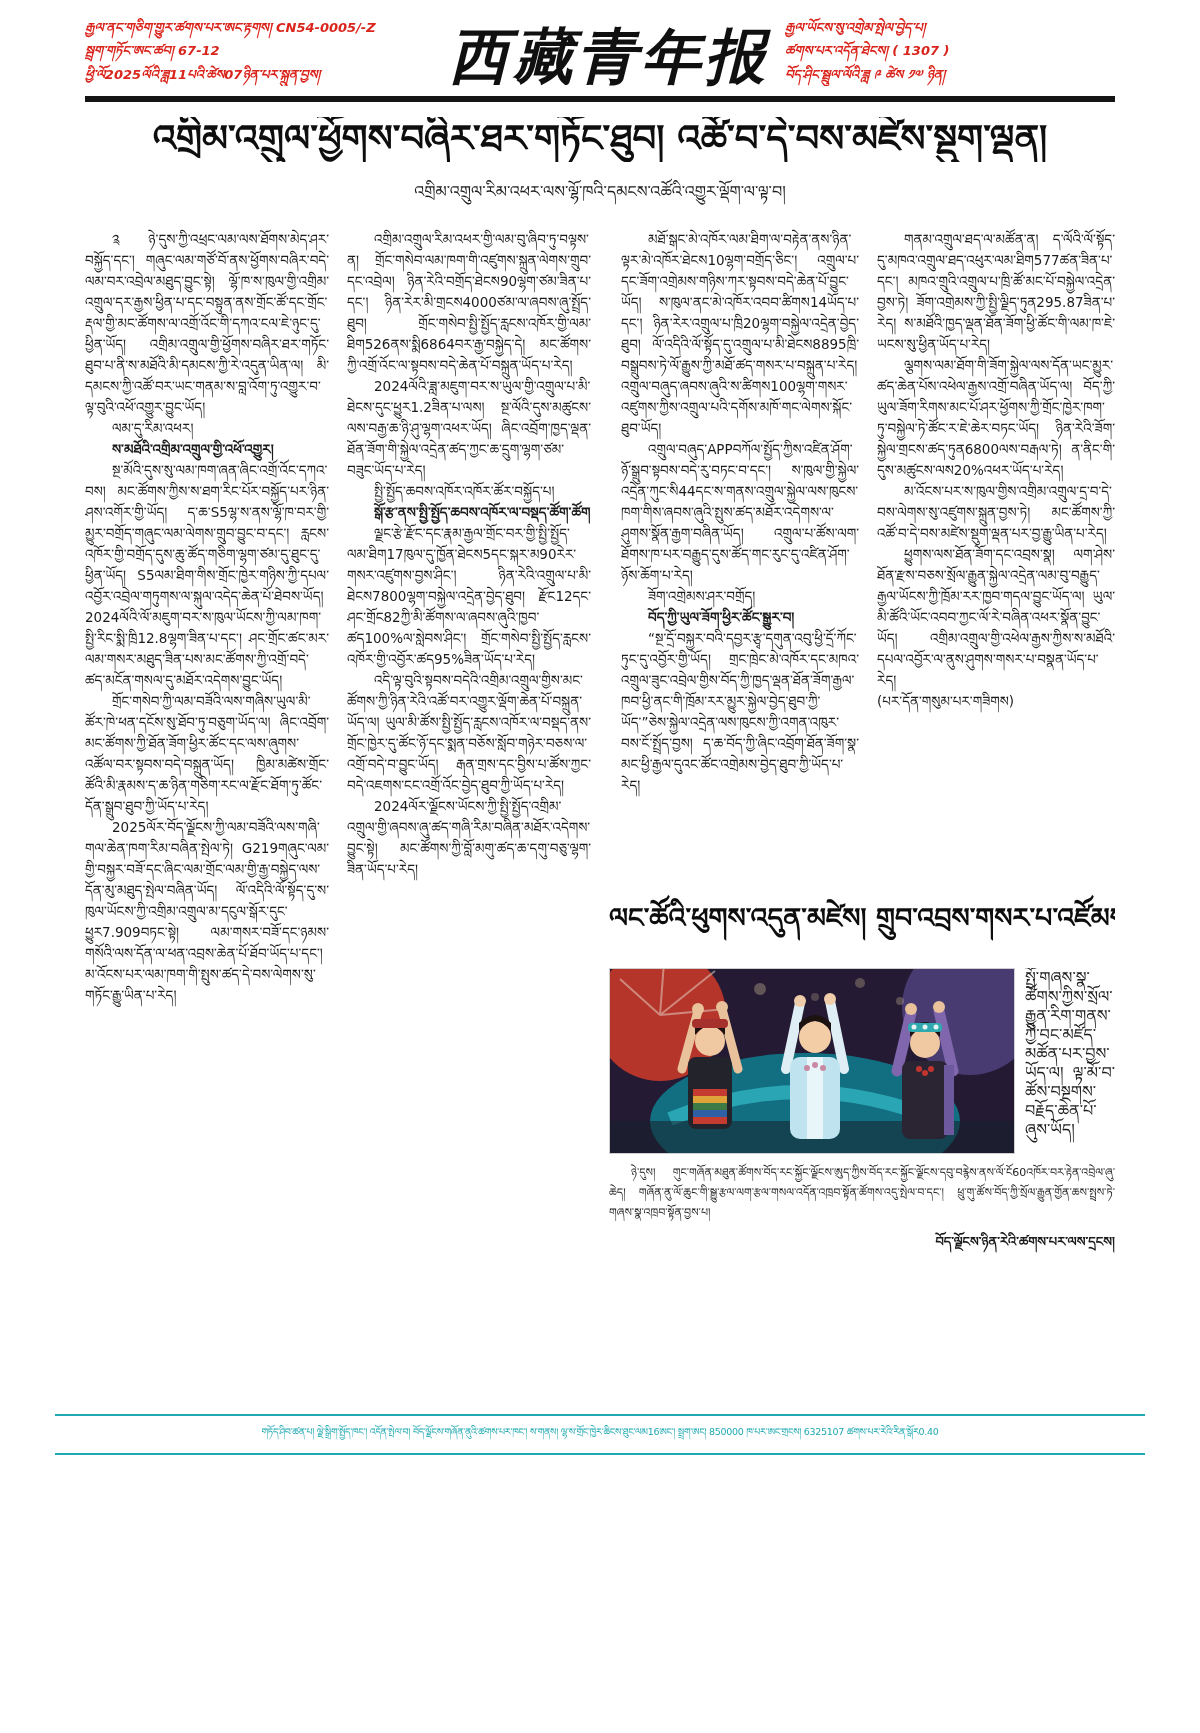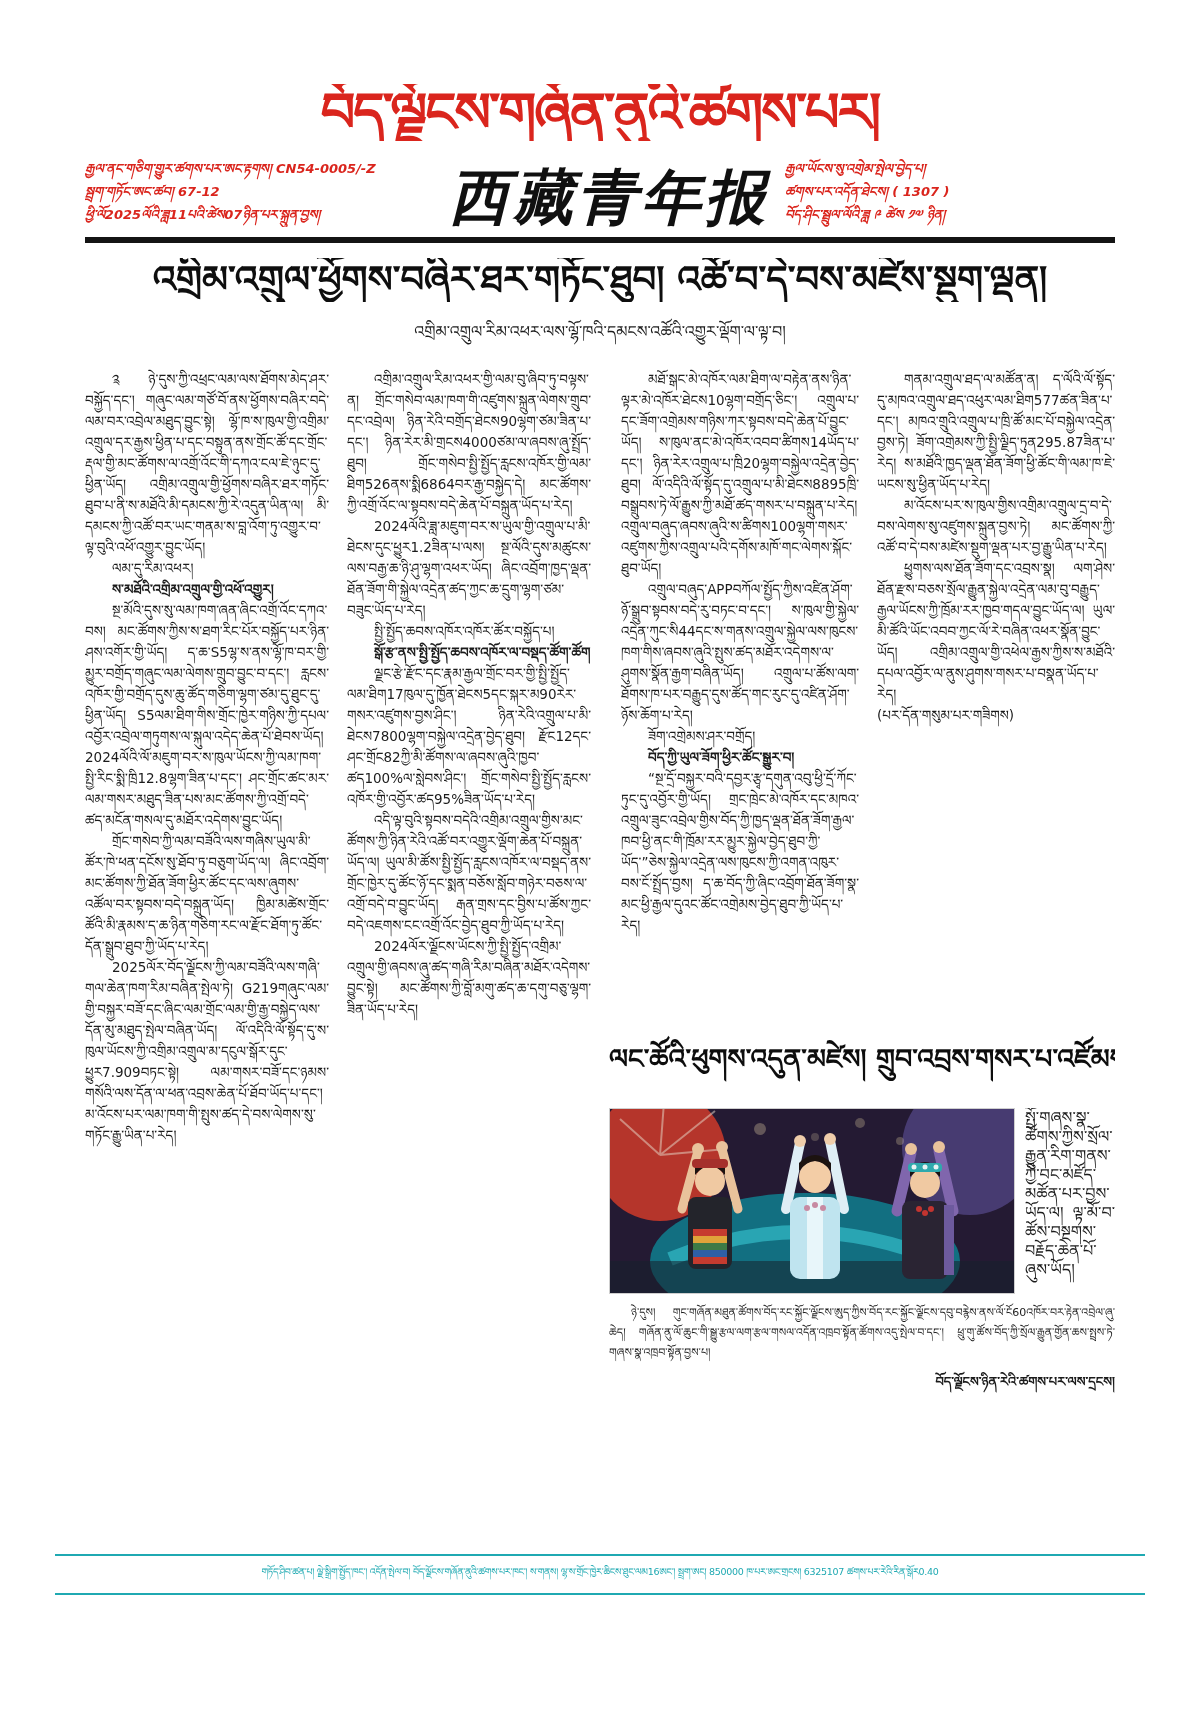--- a/index.html
+++ b/index.html
@@ -40,21 +40,20 @@
   
   .footer{margin:150px 55px 0;border-top:2px solid #1fa9b2;border-bottom:2px solid #1fa9b2;
         padding:5px 4px;color:#1fa9b2;font-size:9.5px;letter-spacing:-0.3px;white-space:nowrap;
         overflow:hidden;text-align:center;}
 </style>
 </head>
 <body>
 
 <div class="page">
 
-  <div class="masthead-cal">བོད་ལྗོངས་གཞོན་ནུའི་ཚགས་པར།</div>
 
   <div class="header-row">
     <div class="info left">
 
     <div class="info-line">རྒྱལ་ནང་གཅིག་གྱུར་ཚགས་པར་ཨང་རྟགས། CN54-0005/-Z</div>
         <div class="info-line">སྦྲག་གཏོང་ཨང་ཚབ། 67-12</div>
         <div class="info-line">ཕྱི་ལོ2025ལོའི་ཟླ11པའི་ཚེས07ཉིན་པར་སྐྲུན་བྱས།</div>
       </div>
     <div class="cn-title">西藏青年报</div>
     <div class="info right">
@@ -99,20 +98,21 @@
 
         <p class="blk blk-p">མཐོ་སྒང་མེ་འཁོར་ལམ་ཐིག་ལ་བརྟེན་ནས་ཉིན་ལྟར་མེ་འཁོར་ཐེངས10ལྷག་བགྲོད་ཅིང་། འགྲུལ་པ་དང་ཟོག་འགྲེམས་གཉིས་ཀར་སྟབས་བདེ་ཆེན་པོ་བྱུང་ཡོད། ས་ཁུལ་ནང་མེ་འཁོར་འབབ་ཚིགས14ཡོད་པ་དང་། ཉིན་རེར་འགྲུལ་པ་ཁྲི20ལྷག་བསྐྱེལ་འདྲེན་བྱེད་ཐུབ། ལོ་འདིའི་ལོ་སྟོད་དུ་འགྲུལ་པ་མི་ཐེངས8895ཁྲི་བསྒྲུབས་ཏེ་ལོ་རྒྱུས་ཀྱི་མཐོ་ཚད་གསར་པ་བསྐྲུན་པ་རེད། འགྲུལ་བཞུད་ཞབས་ཞུའི་ས་ཚིགས100ལྷག་གསར་འཛུགས་ཀྱིས་འགྲུལ་པའི་དགོས་མཁོ་གང་ལེགས་སྐོང་ཐུབ་ཡོད།</p>
             <p class="blk blk-p">འགྲུལ་བཞུད་APPབཀོལ་སྤྱོད་ཀྱིས་འཛིན་ཤོག་ཉོ་སྒྲུབ་སྟབས་བདེ་རུ་བཏང་བ་དང་། ས་ཁུལ་གྱི་སྐྱེལ་འདྲེན་ཀུང་སི44དང་ས་གནས་འགྲུལ་སྐྱེལ་ལས་ཁུངས་ཁག་གིས་ཞབས་ཞུའི་སྤུས་ཚད་མཐོར་འདེགས་ལ་ཤུགས་སྣོན་རྒྱག་བཞིན་ཡོད། འགྲུལ་པ་ཚོས་ལག་ཐོགས་ཁ་པར་བརྒྱུད་དུས་ཚོད་གང་རུང་དུ་འཛིན་ཤོག་ཉོས་ཆོག་པ་རེད།</p>
             <p class="blk blk-kicker">ཟོག་འགྲེམས་ཤར་བགྲོད།</p>
             <p class="blk blk-subhead">བོད་ཀྱི་ཡུལ་ཟོག་ཕྱིར་ཚོང་སྒྱུར་བ།</p>
             <p class="blk blk-p">“སྔ་དྲོ་བསྐྱར་བའི་དབྱར་རྩྭ་དགུན་འབུ་ཕྱི་དྲོ་ཀོང་ཏུང་དུ་འབྱོར་གྱི་ཡོད། གྲང་ཁྲེང་མེ་འཁོར་དང་མཁའ་འགྲུལ་ཟུང་འབྲེལ་གྱིས་བོད་ཀྱི་ཁྱད་ལྡན་ཐོན་ཟོག་རྒྱལ་ཁབ་ཕྱི་ནང་གི་ཁྲོམ་རར་མྱུར་སྐྱེལ་བྱེད་ཐུབ་ཀྱི་ཡོད་”ཅེས་སྐྱེལ་འདྲེན་ལས་ཁུངས་ཀྱི་འགན་འཁུར་བས་ངོ་སྤྲོད་བྱས། ད་ཆ་བོད་ཀྱི་ཞིང་འབྲོག་ཐོན་ཟོག་སྣ་མང་ཕྱི་རྒྱལ་དུའང་ཚོང་འགྲེམས་བྱེད་ཐུབ་ཀྱི་ཡོད་པ་རེད།</p>
           </div>
         <div class="col">
 
         <p class="blk blk-p">གནམ་འགྲུལ་ཐད་ལ་མཚོན་ན། ད་ལོའི་ལོ་སྟོད་དུ་མཁའ་འགྲུལ་ཐད་འཕུར་ལམ་ཐིག577ཚན་ཟིན་པ་དང་། མཁའ་གྲུའི་འགྲུལ་པ་ཁྲི་ཚོ་མང་པོ་བསྐྱེལ་འདྲེན་བྱས་ཏེ། ཟོག་འགྲེམས་ཀྱི་སྤྱི་ལྗིད་ཏུན295.87ཟིན་པ་རེད། ས་མཐོའི་ཁྱད་ལྡན་ཐོན་ཟོག་ཕྱི་ཚོང་གི་ལམ་ཁ་ཇེ་ཡངས་སུ་ཕྱིན་ཡོད་པ་རེད།</p>
+            <p class="blk blk-p">ལྕགས་ལམ་ཐོག་གི་ཟོག་སྐྱེལ་ལས་དོན་ཡང་མྱུར་ཚད་ཆེན་པོས་འཕེལ་རྒྱས་འགྲོ་བཞིན་ཡོད་ལ། བོད་ཀྱི་ཡུལ་ཟོག་རིགས་མང་པོ་ཤར་ཕྱོགས་ཀྱི་གྲོང་ཁྱེར་ཁག་ཏུ་བསྐྱེལ་ཏེ་ཚོང་ར་ཇེ་ཆེར་བཏང་ཡོད། ཉིན་རེའི་ཟོག་སྐྱེལ་གྲངས་ཚད་ཏུན6800ལས་བརྒལ་ཏེ། ན་ནིང་གི་དུས་མཚུངས་ལས20%འཕར་ཡོད་པ་རེད།</p>
             <p class="blk blk-p">མ་འོངས་པར་ས་ཁུལ་གྱིས་འགྲིམ་འགྲུལ་དྲ་བ་དེ་བས་ལེགས་སུ་འཛུགས་སྐྲུན་བྱས་ཏེ། མང་ཚོགས་ཀྱི་འཚོ་བ་དེ་བས་མཛེས་སྡུག་ལྡན་པར་བྱ་རྒྱུ་ཡིན་པ་རེད།</p>
             <p class="blk blk-p">ཕྱུགས་ལས་ཐོན་ཟོག་དང་འབྲས་སྣ། ལག་ཤེས་ཐོན་རྫས་བཅས་སྲོལ་རྒྱུན་སྐྱེལ་འདྲེན་ལམ་བུ་བརྒྱུད་རྒྱལ་ཡོངས་ཀྱི་ཁྲོམ་རར་ཁྱབ་གདལ་བྱུང་ཡོད་ལ། ཡུལ་མི་ཚོའི་ཡོང་འབབ་ཀྱང་ལོ་རེ་བཞིན་འཕར་སྣོན་བྱུང་ཡོད། འགྲིམ་འགྲུལ་གྱི་འཕེལ་རྒྱས་ཀྱིས་ས་མཐོའི་དཔལ་འབྱོར་ལ་ནུས་ཤུགས་གསར་པ་བསྣན་ཡོད་པ་རེད།</p>
             <p class="blk blk-byline">(པར་དོན་གསུམ་པར་གཟིགས)</p>
           </div>
       </div>
 
       <div class="photo-headline">ལང་ཚོའི་ཕུགས་འདུན་མཛེས། གྲུབ་འབྲས་གསར་པ་འཛོམས།</div>
 
       <div class="photo-row">
         <svg class="photo-svg" viewBox="0 0 404 184" xmlns="http://www.w3.org/2000/svg" preserveAspectRatio="none">

